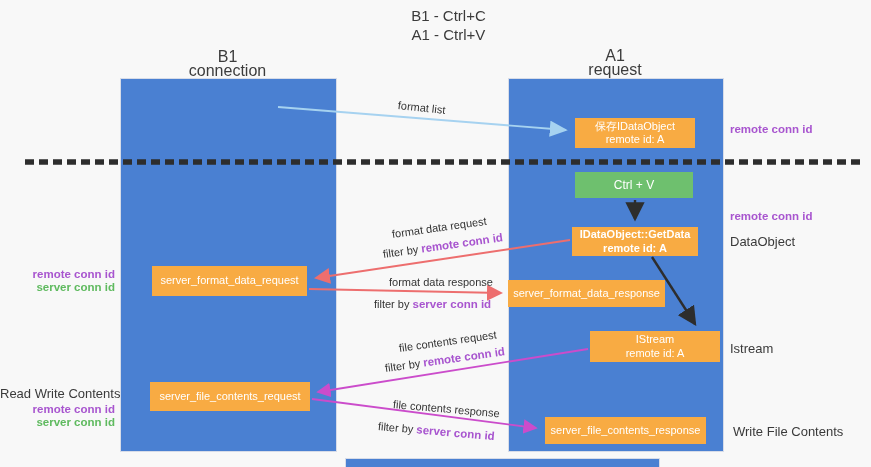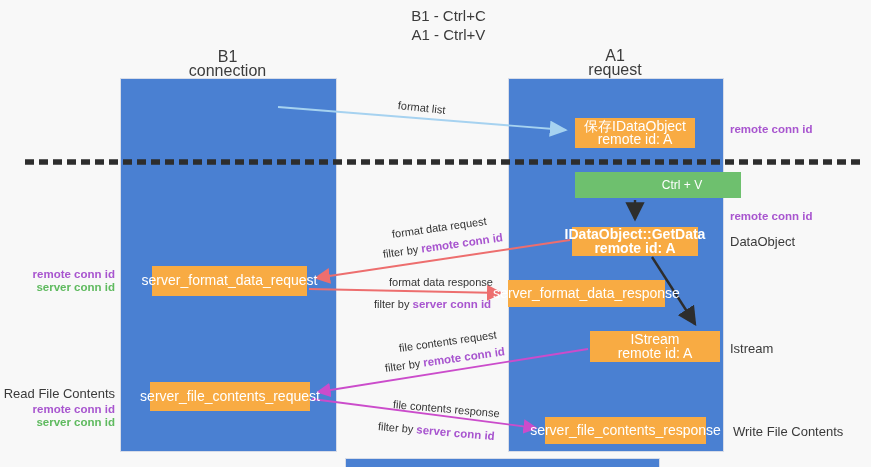--- a/index.html
+++ b/index.html
@@ -5,21 +5,21 @@
   html,body{margin:0;padding:0;}
   body{font-family:"Liberation Sans", sans-serif; background:#fafafa;}
   #stage{position:relative;width:871px;height:467px;background:#f8f8f8;overflow:hidden;}
   .abs{position:absolute;}
   .title{width:100%;text-align:center;top:6px;left:13px;font-size:15px;color:#3b3b3b;line-height:19px;}
   .col{background:#4a80d2;border:1px solid #d7dcE8;}
   .col-header{font-size:16px;color:#3c3c3c;text-align:center;line-height:14px;}
   .box{display:flex;flex-direction:column;align-items:center;justify-content:center;
        color:#fff;text-align:center;}
   .box-green{background:#6ec06e;font-size:12px;}
-  .box-orange{background:#f8ab43;font-size:14px;line-height:13.5px;}
+  .box-orange{background:#f8ab43;font-size:11px;line-height:13.5px;}
   .lbl{font-size:11px;color:#333;white-space:nowrap;}
   .lbl-bold{font-weight:bold;font-size:11.5px;white-space:nowrap;}
   .purple{color:#a855cf;}
   .green{color:#5fba5f;}
   .black-lbl{font-size:13px;color:#3a3a3a;white-space:nowrap;}
   .left-rail{width:115px;text-align:right;}
   .rot-n8{transform:rotate(-8deg);transform-origin:left center;}
   .rot-p5{transform:rotate(6deg);transform-origin:left center;}
   svg{position:absolute;top:0;left:0;pointer-events:none;}
 </style>
@@ -78,21 +78,21 @@
 
     <line x1="312" y1="399" x2="536" y2="428" stroke="#cb4ccb" stroke-width="1.8" marker-end="url(#mMag)"></line>
   </svg>
 
 
   <div class="abs box box-orange" style="left:575px;top:118px;width:120px;height:30px;">
     <div>保存IDataObject</div>
     <div>remote id: A</div>
   </div>
 
-  <div class="abs box box-green" style="left:575px;top:172px;width:118px;height:26px;padding-left:48px;">
+  <div class="abs box box-green" style="left:575px;top:172px;width:118px;height:26px;">
     <div>Ctrl + V</div>
   </div>
 
   <div class="abs box box-orange" style="left:572px;top:227px;width:126px;height:29px;font-weight:bold;">
     <div>IDataObject::GetData</div>
     <div>remote id: A</div>
   </div>
 
   <div class="abs box box-orange" style="left:508px;top:280px;width:157px;height:27px;">
     <div>server_format_data_response</div>
@@ -138,17 +138,17 @@
   </div>
 
   <div class="abs lbl-bold purple" style="left:730px;top:123px;">remote conn id</div>
   <div class="abs lbl-bold purple" style="left:730px;top:210px;">remote conn id</div>
   <div class="abs black-lbl" style="left:730px;top:234px;">DataObject</div>
   <div class="abs black-lbl" style="left:730px;top:341px;">Istream</div>
   <div class="abs black-lbl" style="left:733px;top:424px;">Write File Contents</div>
 
   <div class="abs left-rail lbl-bold purple" style="left:0;top:268px;">remote conn id</div>
   <div class="abs left-rail lbl-bold green" style="left:0;top:281px;">server conn id</div>
-  <div class="abs left-rail black-lbl" style="left:0;top:386px;">Read File Contents</div>
+  <div class="abs left-rail black-lbl" style="left:0;top:386px;">Read Write Contents</div>
   <div class="abs left-rail lbl-bold purple" style="left:0;top:403px;">remote conn id</div>
   <div class="abs left-rail lbl-bold green" style="left:0;top:416px;">server conn id</div>
 
 </div>
 
 </body></html>

